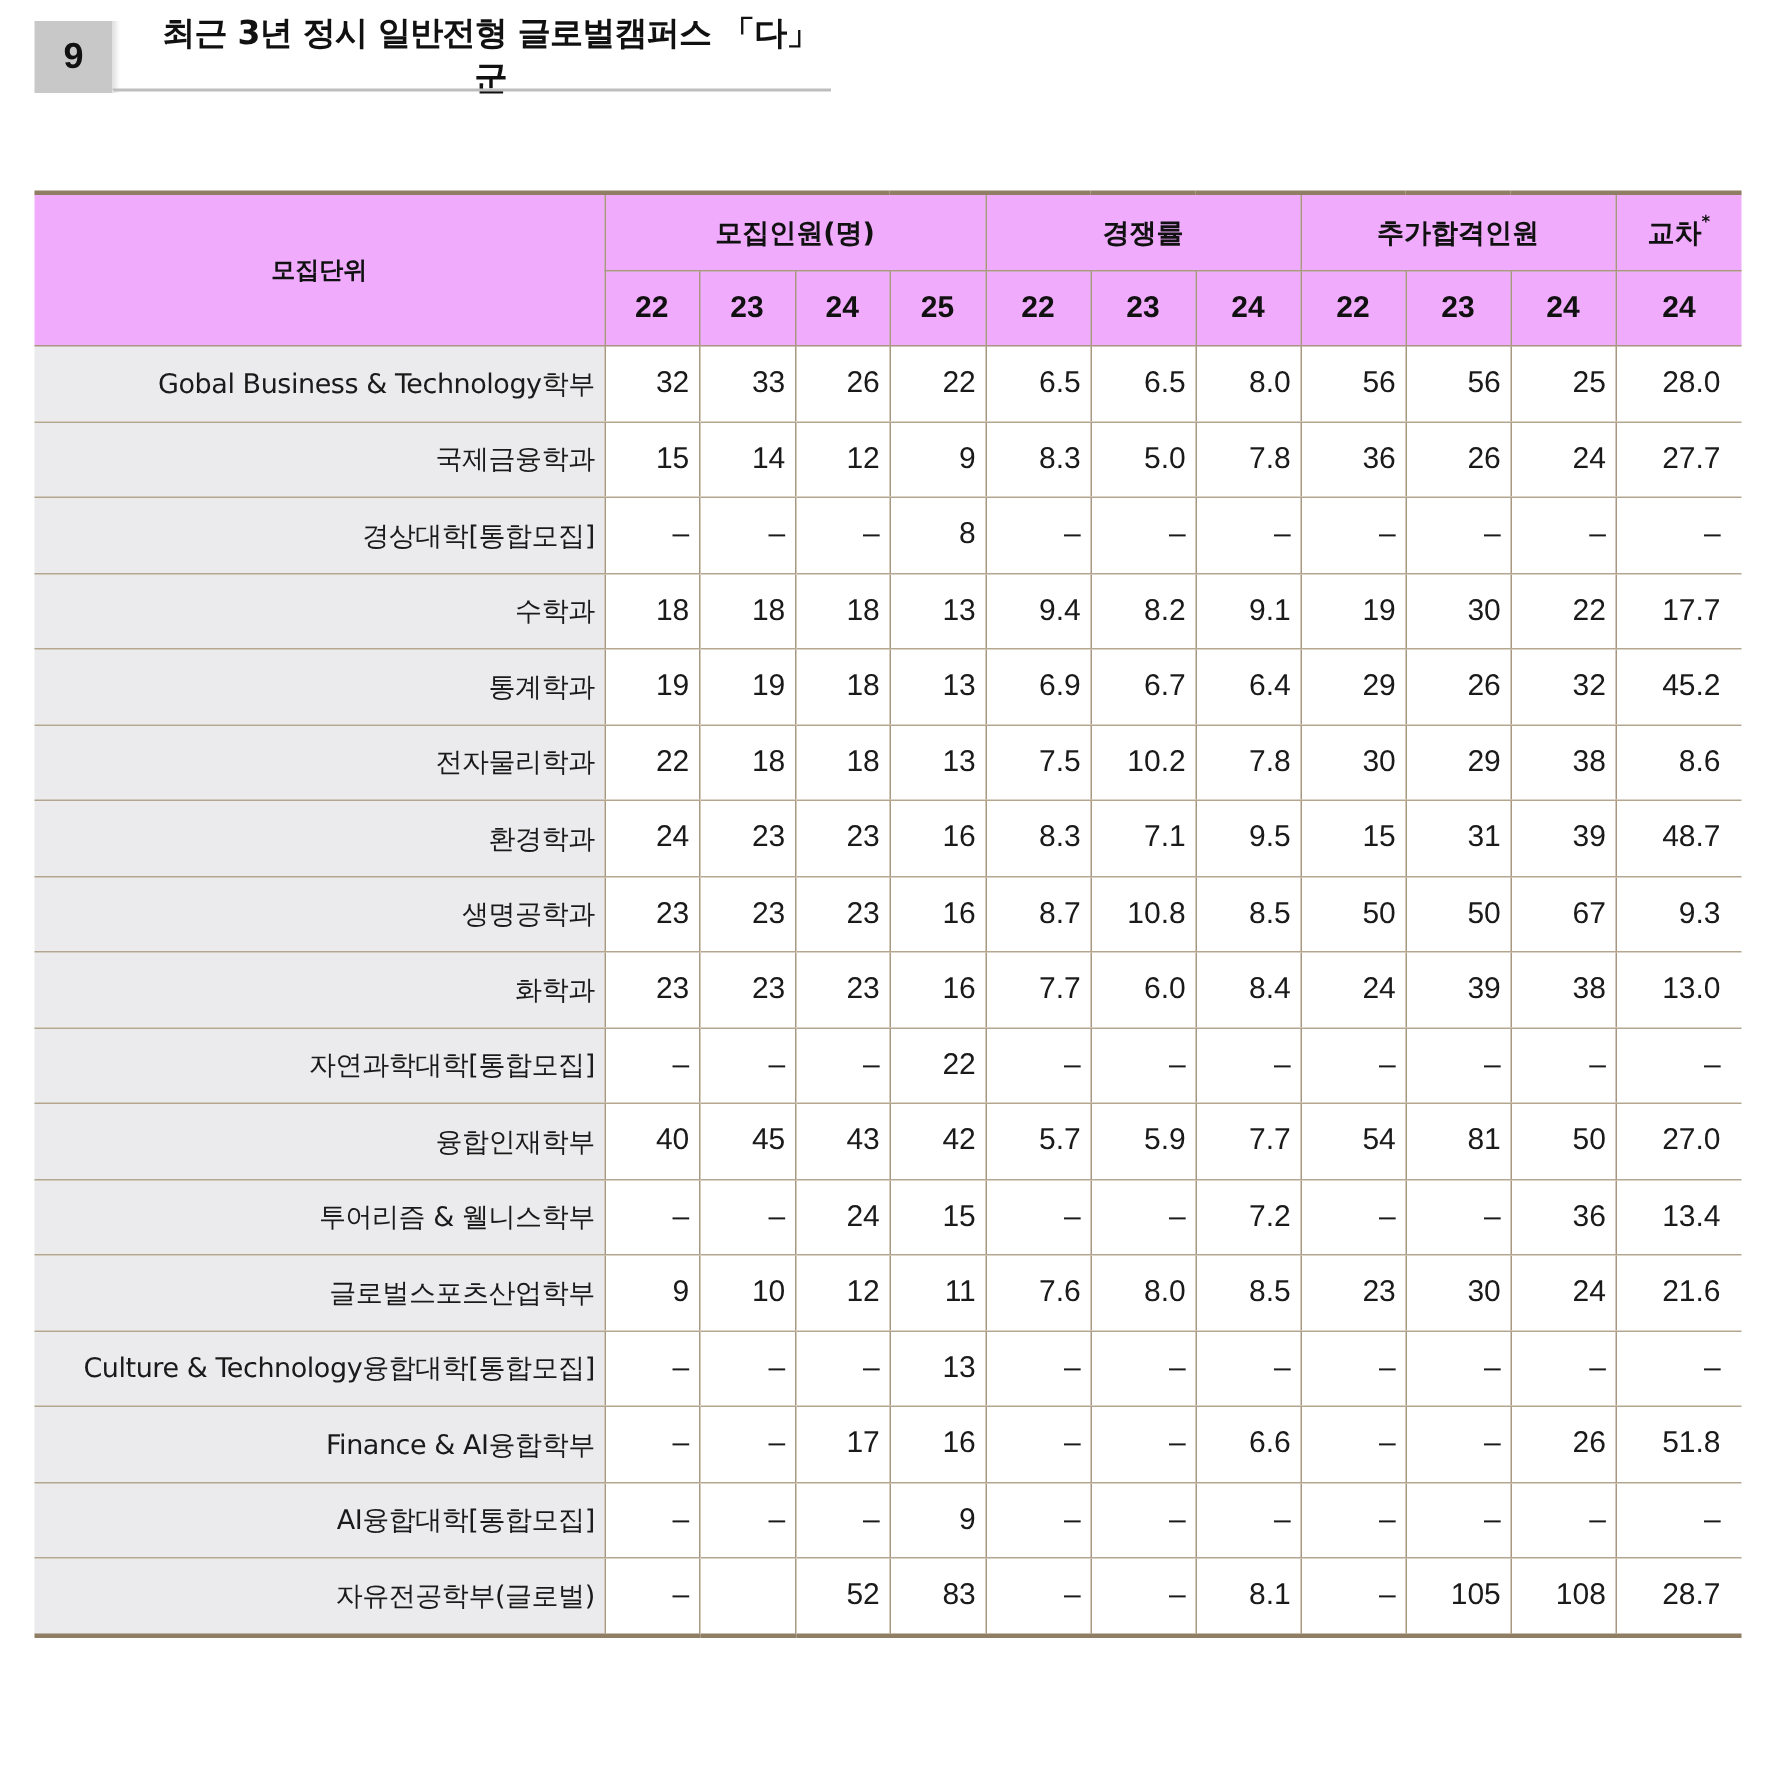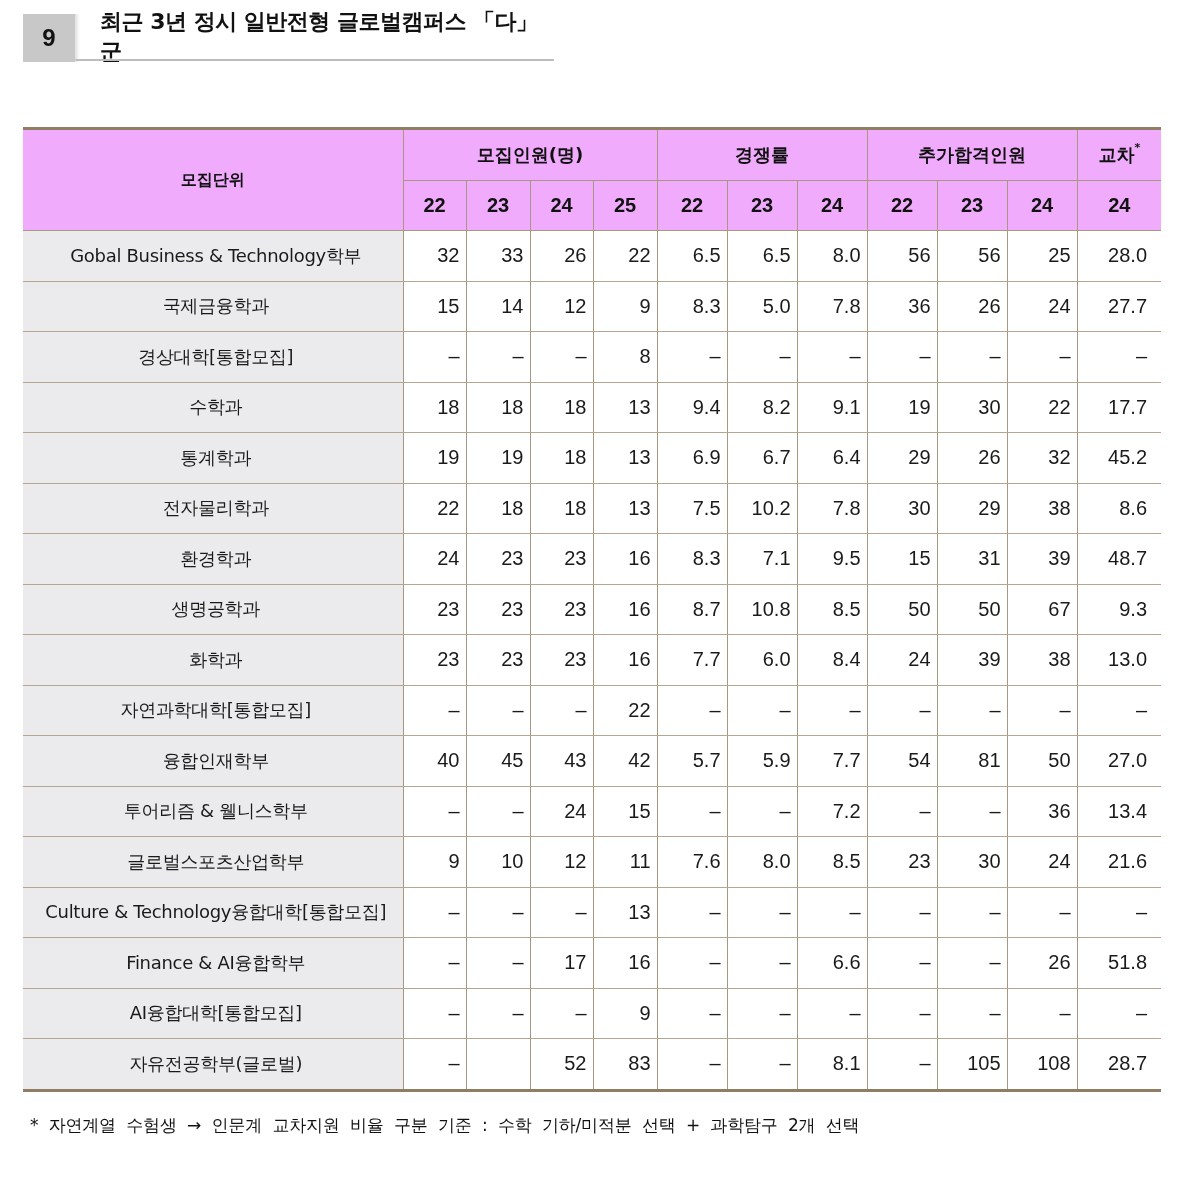--- a/index.html
+++ b/index.html
@@ -1,38 +1,38 @@
 <!DOCTYPE html>
 <html><head>
 <meta charset="utf-8">
 <style>
   html, body { margin:0; padding:0; background:#ffffff; }
   body { width:1190px; height:1192px; position:relative; font-family:"DejaVu Sans", "Liberation Sans", sans-serif; color:#1a1a1a; overflow:hidden; }
   .title-bar { position:absolute; left:23px; top:14px; width:531px; height:48px; }
   .title-num { position:absolute; left:0; top:0; width:52px; height:48px; background:#c8c8c8; font-family:"Liberation Sans", sans-serif; font-weight:bold; font-size:24px; display:flex; align-items:center; justify-content:center; color:#111; }
-  .title-text { position:absolute; left:77px; top:0; height:46px; display:flex; align-items:center; font-weight:bold; font-size:22px; letter-spacing:-0.5px; color:#111; }
+  .title-text { position:absolute; left:77px; top:0; height:46px; display:flex; align-items:center; font-weight:bold; font-size:22px; letter-spacing:-0.5px; color:#111;text-align:center; }
   .title-underline { position:absolute; left:52px; top:45px; width:479px; height:2px; background:#bdbdbd; border-bottom-left-radius:4px; }
   .title-num-shadow { position:absolute; left:52px; top:0; width:5px; height:48px; background:linear-gradient(to right, #e0e0e0, #ffffff); }
 
   table.data { position:absolute; left:23px; top:127px; width:1138px; border-collapse:collapse; table-layout:fixed; }
   table.data col.c-label { width:380px; }
   table.data col.c-n { width:63px; }
   table.data col.c-n2 { width:64px; }
   table.data col.c-r { width:70px; }
   table.data col.c-x { width:84px; }
   thead tr.top th { border-top:3px solid #8f7e63; }
   thead th { background:#f0abfc; font-weight:bold; font-size:18px; color:#111; border:1px solid #a89880; text-align:center; padding:0; }
   thead th:first-child { border-left:none; }
   thead th:last-child { border-right:none;margin-left:24px; }
   thead tr.top th { height:50px; }
   thead tr.sub th { height:49px; font-family:"Liberation Sans", sans-serif; font-size:20px; }
   thead th.label-head { font-size:16px; }
   sup.star { font-size:11px; vertical-align:top; position:relative; top:-2px; }
   tbody td { height:49.5px; border-top:1px solid #b5a78f; border-bottom:1px solid #b5a78f; border-left:1px solid #a89880; padding:0 6px 0 0; text-align:right; font-family:"Liberation Sans", sans-serif; font-size:20px; color:#1a1a1a; background:#fff; }
-  tbody td.label { background:#ebebed; text-align:center; padding-left:12px; font-family:"DejaVu Sans", sans-serif; font-size:18px; border-left:none; white-space:nowrap; letter-spacing:-0.3px; }
+  tbody td.label { background:#ebebed; text-align:right; padding-left:12px; font-family:"DejaVu Sans", sans-serif; font-size:18px; border-left:none; white-space:nowrap; letter-spacing:-0.3px; }
   tbody td:last-child { padding-right:14px; }
   tbody tr:last-child td { border-bottom:3px solid #8f7e63; }
   .notes { position:absolute; left:30px; top:1108px; font-size:17px; color:#111; line-height:34px; letter-spacing:-0.2px; }
   .note { white-space:pre; }
 </style>
 </head>
 <body>
 
 <div class="title-bar">
   <div class="title-num">9</div>
@@ -314,14 +314,13 @@
         <td>8.1</td>
         <td>–</td>
         <td>105</td>
         <td>108</td>
         <td>28.7</td>
       </tr>
     </tbody>
 </table>
 
 <div class="notes">
-  <div class="note">*  자연계열  수험생  →  인문계  교차지원  비율  구분  기준  :  수학  기하/미적분  선택  +  과학탐구  2개  선택</div>
 </div>
 
 </body></html>

